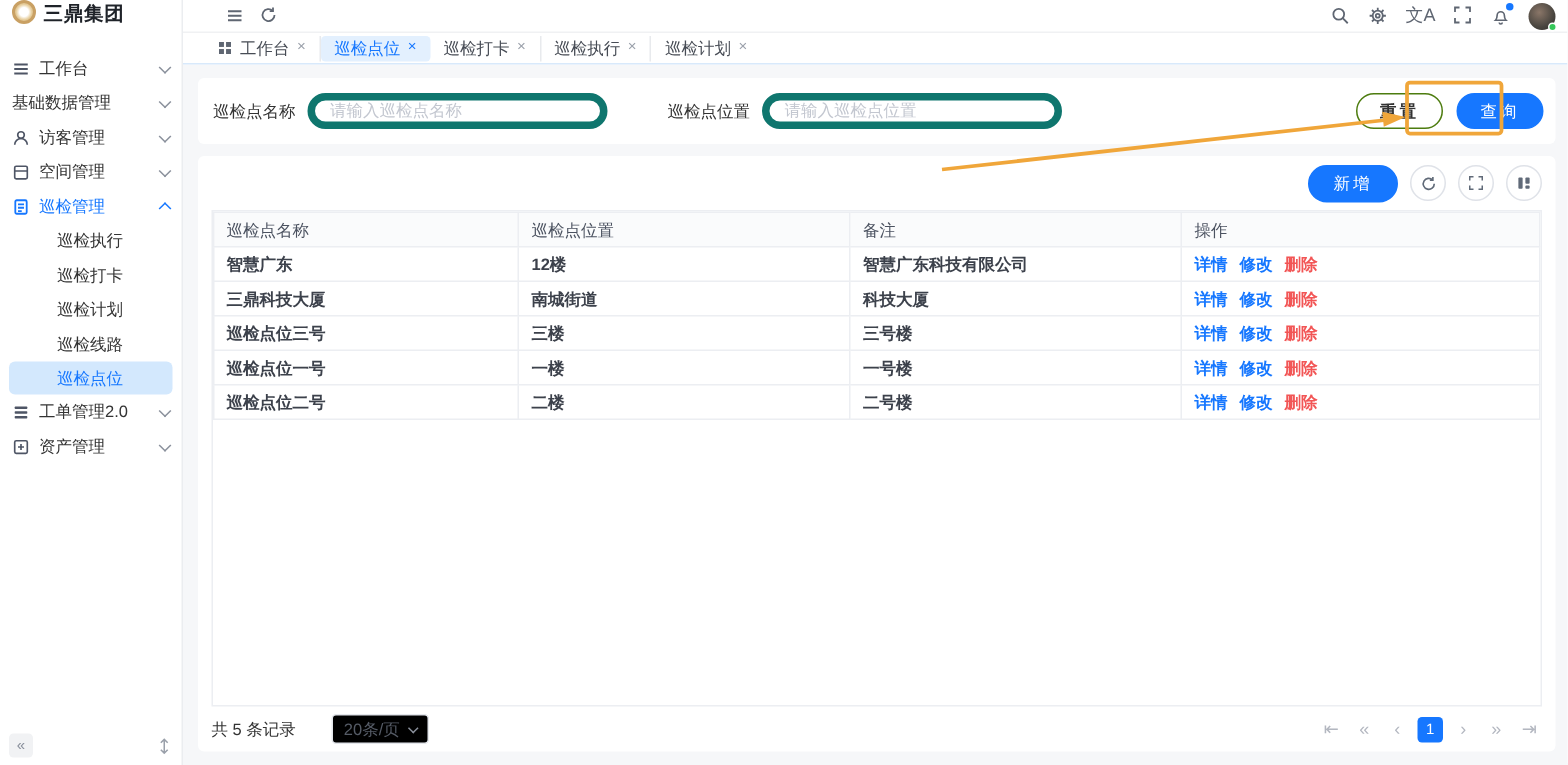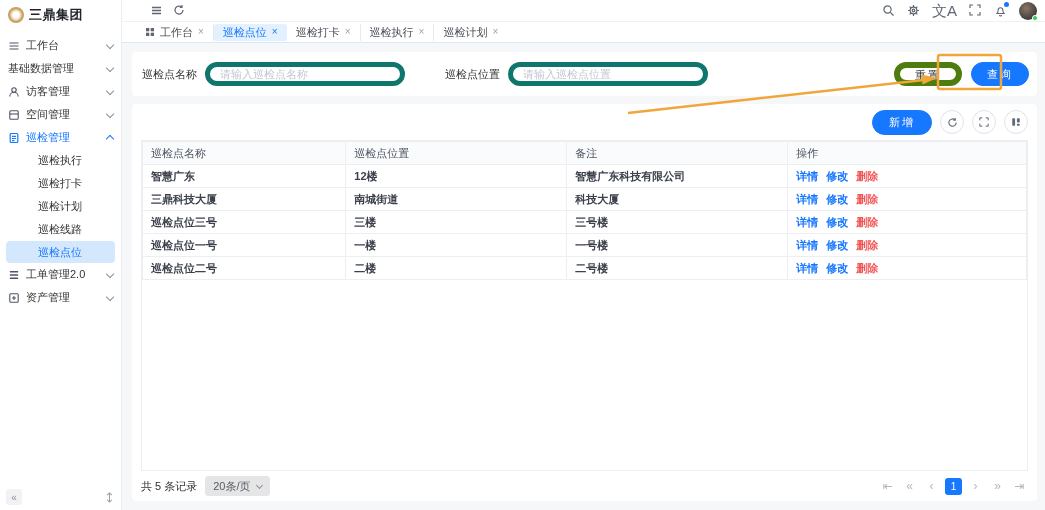--- a/index.html
+++ b/index.html
@@ -4,21 +4,21 @@
 <style>
   * { margin:0; padding:0; box-sizing:border-box; }
   html,body { width:1045px; height:510px; overflow:hidden; }
   body { font-family:"Liberation Sans","DejaVu Sans",sans-serif; font-size:11px; color:#333;
          background:#f6f7f9; position:relative; }
   svg { display:block; }
 
   
   .sidebar { position:absolute; left:0; top:0; width:122px; height:510px; background:#fff;
              border-right:1px solid #ebedf0; z-index:3; }
-  .logo-row { height:30px; display:flex; align-items:center; gap:5px; padding-left:8px; }
+  .logo-row { height:30px; display:flex; gap:5px; padding-left:8px; }
   .logo-badge { width:16px; height:16px; border-radius:50%; border:2px solid #c9a063;
                 background:radial-gradient(circle at 50% 50%, #fff 35%, #e7cf9f 60%, #c9a063 100%); }
   .logo-text { font-size:13px; font-weight:bold; color:#1f2329; letter-spacing:.5px; }
   .menu { margin-top:4px; }
   .m-item { height:23px; display:flex; align-items:center; padding-left:8px; padding-right:8px;
             cursor:pointer; color:#333; position:relative; }
   .m-item .m-icon { width:12px; height:12px; margin-right:6px; flex:0 0 auto; }
   .m-item.indent1 { }
   .m-item.sub { padding-left:38px; }
   .m-item.parent-active { color:#1677ff; }
@@ -31,21 +31,21 @@
                   justify-content:space-between; align-items:center; color:#9aa0aa; }
   .foot-btn { width:16px; height:16px; background:#f1f2f4; border-radius:3px; display:flex;
               align-items:center; justify-content:center; font-size:10px; color:#8a909c; cursor:pointer; }
 
   
   .topbar { position:absolute; left:122px; top:0; right:0; height:22px; background:#fff;
             border-bottom:1px solid #f0f1f3; display:flex; align-items:center; z-index:2; }
   .topbar-left { display:flex; align-items:center; gap:10px; padding-left:28px; }
   .tb-icon { width:13px; height:13px; color:#5f6672; cursor:pointer; position:relative; }
   .topbar-right { margin-left:auto; display:flex; align-items:center; gap:12px; padding-right:8px; }
-  .translate-glyph { font-size:15px; color:#5f6672; line-height:13px; cursor:pointer;text-align:right; }
+  .translate-glyph { font-size:12px; color:#5f6672; line-height:13px; cursor:pointer;text-align:right; }
   .bell-wrap { position:relative; }
   .noti-dot { position:absolute; right:-2px; top:-2px; width:5px; height:5px; border-radius:50%;
               background:#1677ff; }
   .avatar { width:18px; height:18px; border-radius:50%; position:relative; cursor:pointer;
             background:radial-gradient(circle at 40% 35%, #8a7668, #4a4640 60%, #2e2b28 100%); }
   .online-dot { position:absolute; right:-1px; bottom:-1px; width:6px; height:6px; border-radius:50%;
                 background:#35c759; border:1px solid #fff; }
 
   
   .tabbar { position:absolute; left:122px; top:22px; right:0; height:21px; background:#fff;
@@ -64,42 +64,42 @@
   .filter-card { background:#fff; border-radius:4px; height:44px; flex:0 0 auto;
                  display:flex; align-items:center; padding:0 8px 0 10px; }
   .f-label { color:#333; margin-right:8px; white-space:nowrap; }
   .f-label.second { margin-left:40px; }
   .f-input { width:200px; height:24px; border:5px solid #0f766e; border-radius:13px; padding:0 10px;
              font-size:11px; color:#333; outline:none; font-family:Liberation Sans, sans-serif; background:#fff; }
   .f-input::placeholder { color:#c3c7d0; }
   .f-actions { margin-left:auto; display:flex; align-items:center; gap:9px; }
   .btn { height:24px; border-radius:13px; padding:0 15px; font-size:11px; cursor:pointer;
          font-family:inherit; letter-spacing:2px; }
-  .btn.ghost { background:#fff; border:6px solid #4d7c0f; color:#333; }
+  .btn.ghost { background:#fff; border:1px solid #4d7c0f; color:#333;font-weight:bold; }
   .btn.primary { background:#1677ff; border:1px solid #1677ff; color:#fff; }
 
   .table-card { background:#fff; border-radius:4px; margin-top:8px; flex:1 1 auto;
                 display:flex; flex-direction:column; min-height:0; }
   .card-toolbar { height:36px; flex:0 0 auto; display:flex; align-items:center;
                   justify-content:flex-end; gap:8px; padding:0 9px; }
   .btn.add { border-radius:14px; padding:0 16px; height:25px; }
   .icon-circle { width:24px; height:24px; border:1px solid #dfe2e8; border-radius:50%; background:#fff;
                  display:flex; align-items:center; justify-content:center; color:#606a78; cursor:pointer; }
   .table-wrap { flex:1 1 auto; margin:0 9px; border:1px solid #eceef2; min-height:0; overflow:hidden; }
   table { width:100%; border-collapse:collapse; table-layout:fixed; }
   th,td { border:1px solid #eceef2; height:23px; padding:0 8px; text-align:left; font-weight:normal;
           font-size:11px; white-space:nowrap; overflow:hidden; }
   th { background:#fafbfc; color:#4b5260; }
   td { color:#3c414b;font-weight:bold; }
   .op-link { cursor:pointer; margin-right:8px; color:#1677ff; }
   .op-link.danger { color:#f25555; }
 
-  .card-footer { height:30px; flex:0 0 auto; display:flex; align-items:center; padding:0 9px; gap:8px; }
+  .card-footer { height:30px; flex:0 0 auto; display:flex; align-items:center; padding:0 9px; gap:24px; }
   .page-size { height:20px; border:1px solid #e3e6eb; border-radius:3px; display:flex; align-items:center;
-               gap:6px; padding:0 7px; color:#555b66; cursor:pointer; background:#e5e5e5; }
+               gap:6px; padding:0 7px; color:#555b66; cursor:pointer; background:#000000; }
   .page-size .chev { width:5px; height:5px; margin-top:-2px; }
   .pagination { margin-left:auto; display:flex; align-items:center; gap:5px; }
   .pg { min-width:17px; height:17px; display:flex; align-items:center; justify-content:center;
         color:#b3b7c0; font-size:12px; cursor:pointer; }
   .pg.current { background:#1677ff; color:#fff; border-radius:3px; font-size:10px; width:17px; }
 
   
   .overlay { position:absolute; left:0; top:0; width:1045px; height:510px; z-index:9; pointer-events:none; }
 </style>
 </head>

